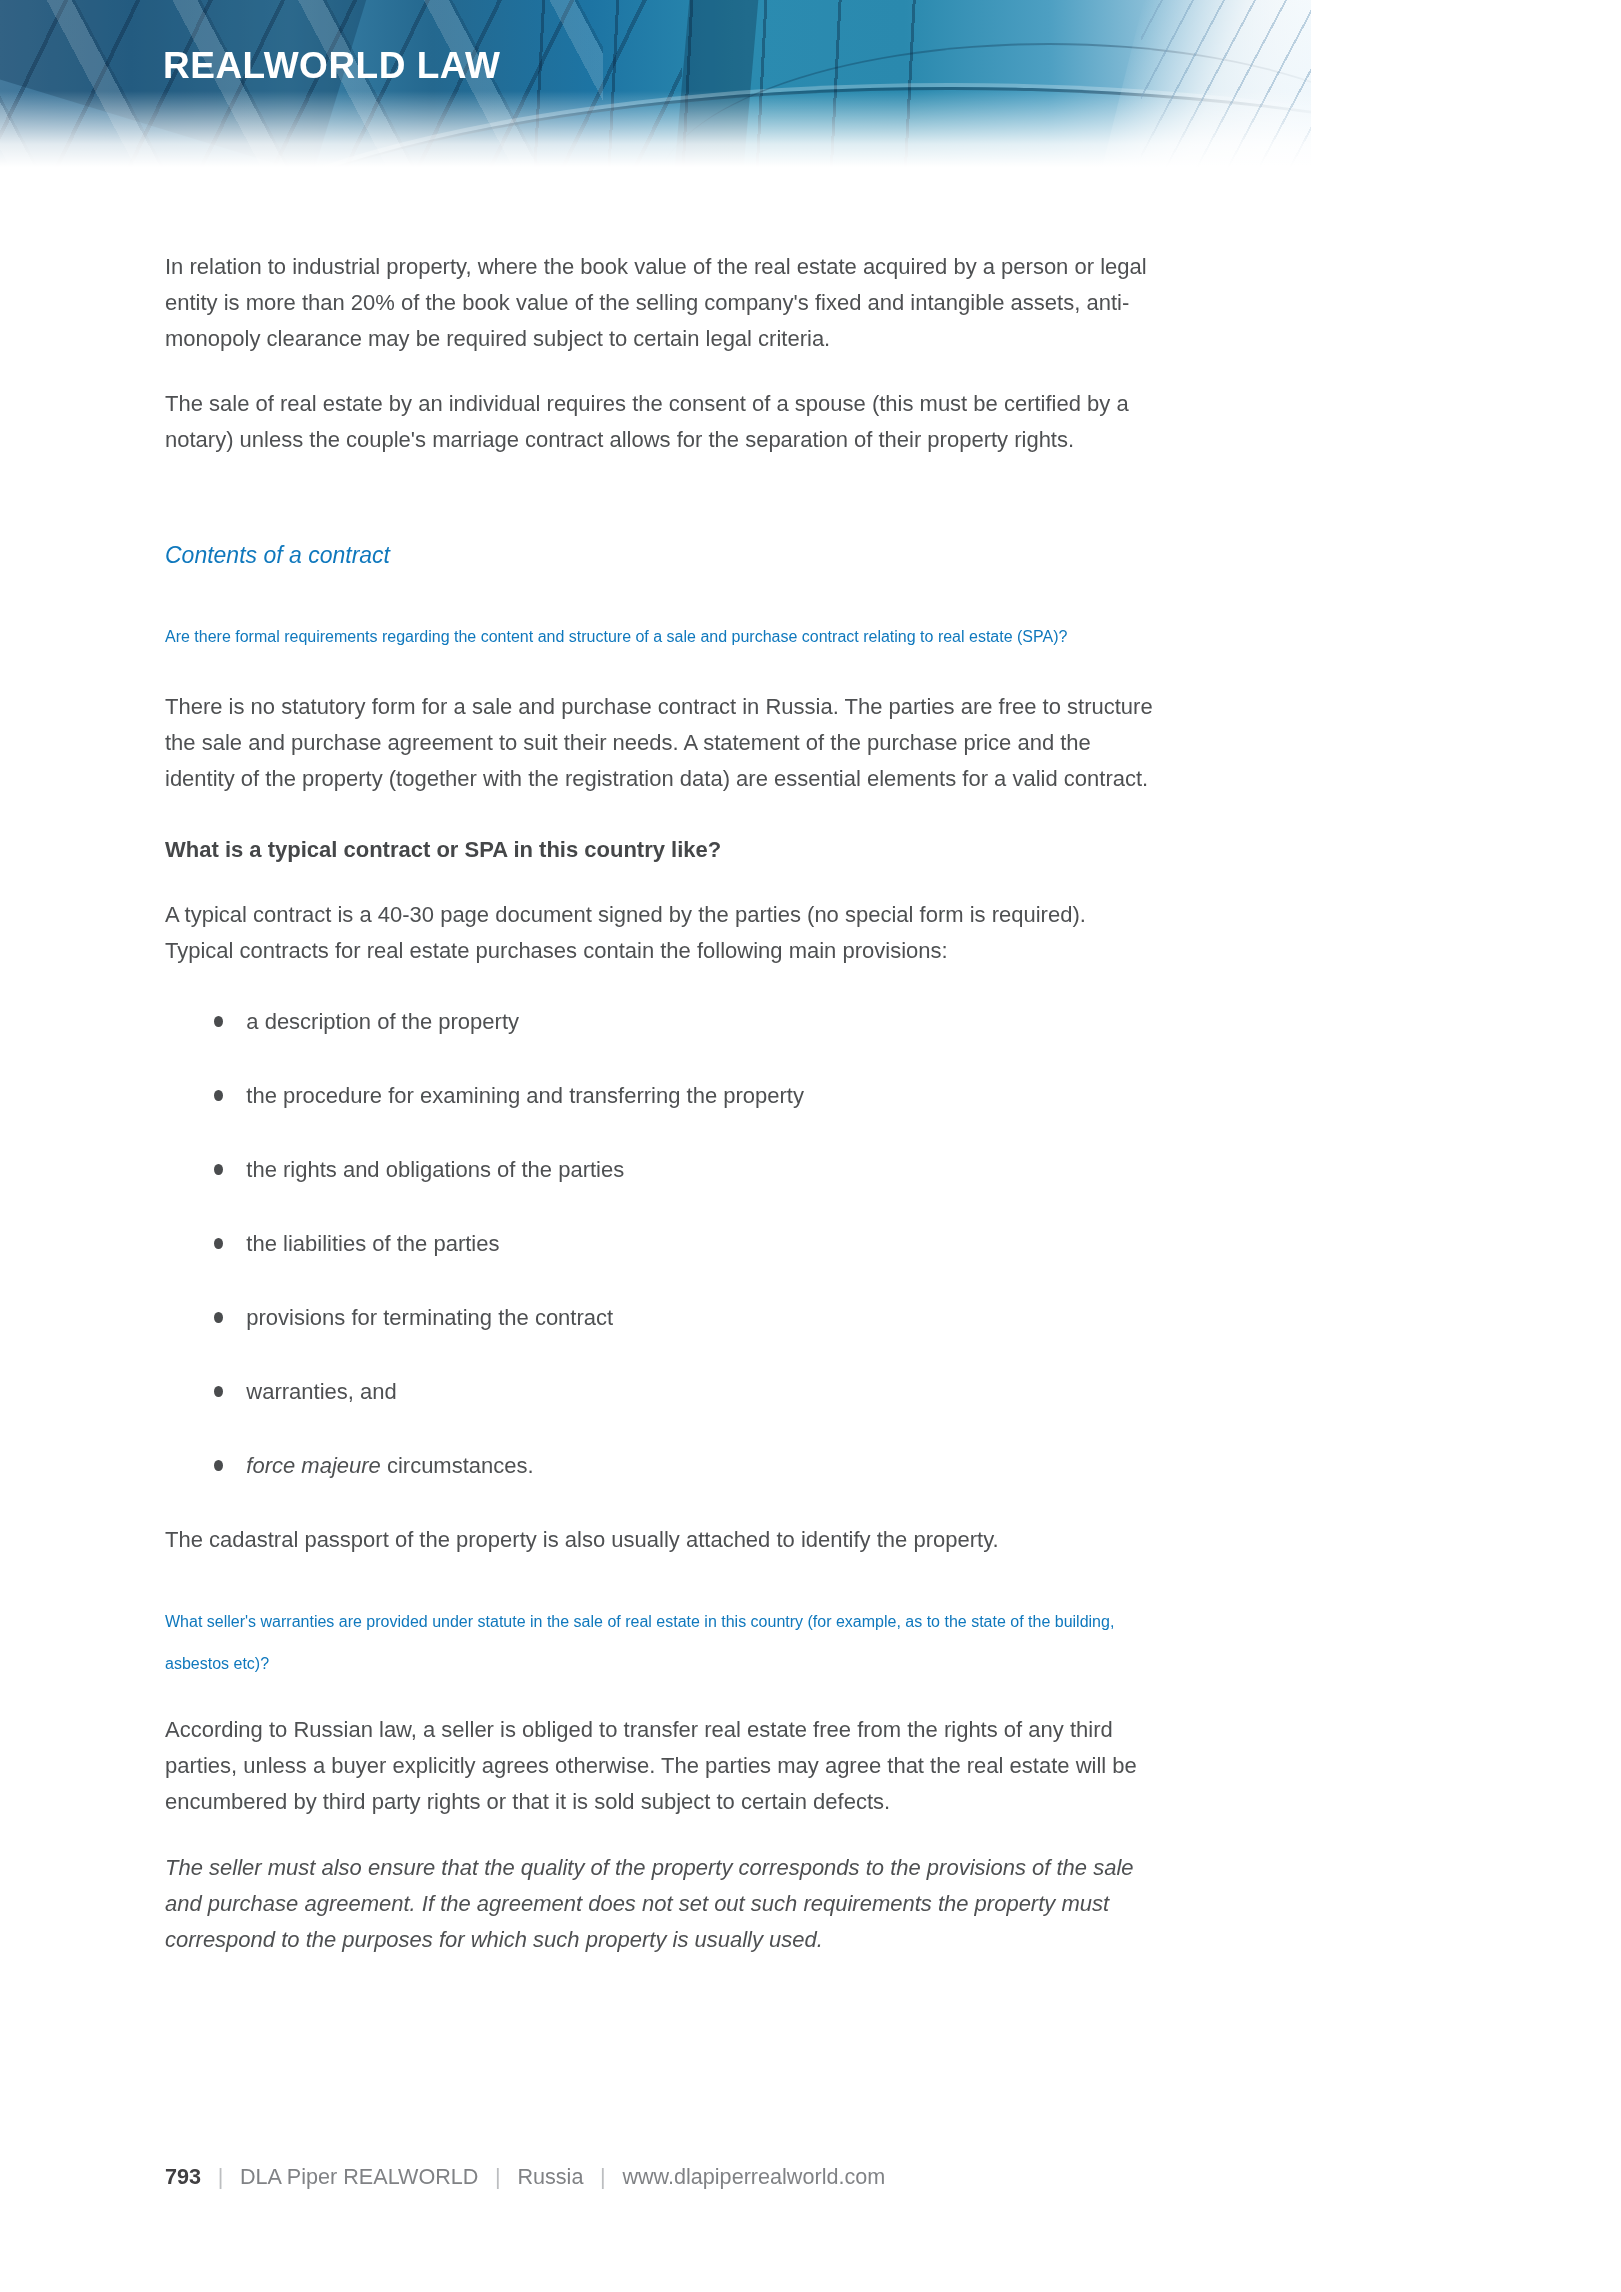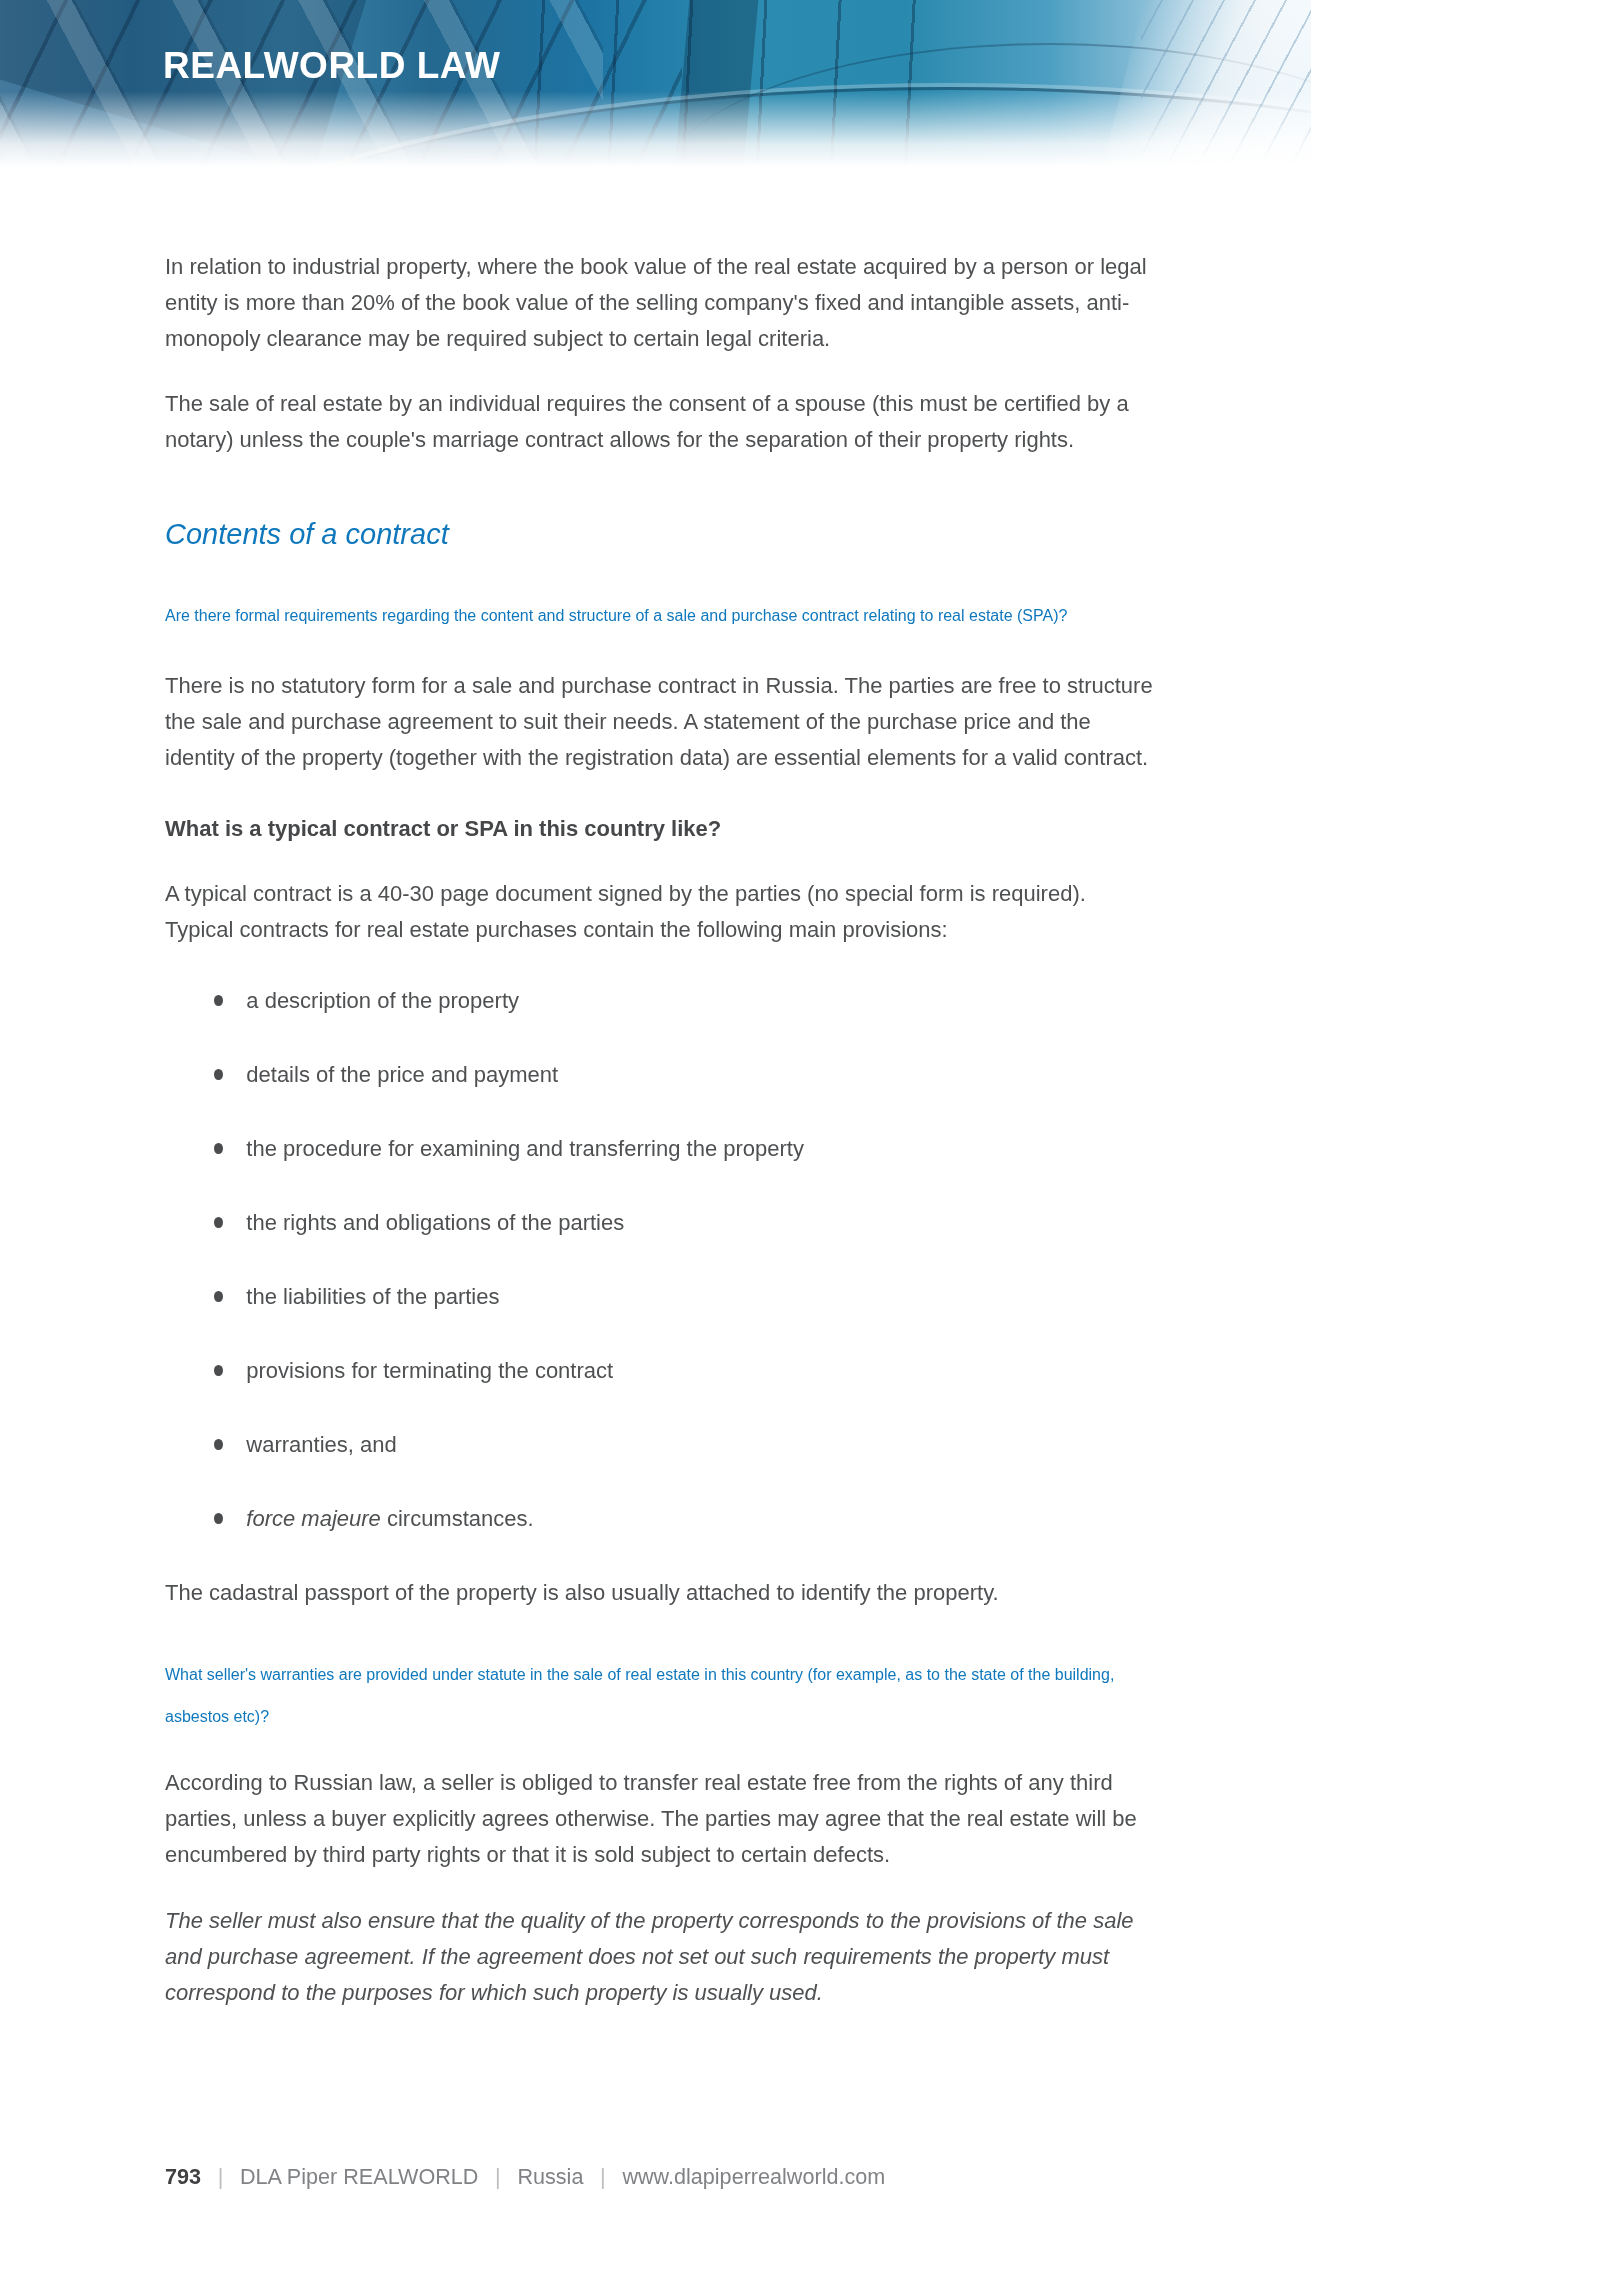--- a/index.html
+++ b/index.html
@@ -93,23 +93,23 @@
     padding: 0 153px 0 165px;
     color: #4e5052;
     font-size: 22px;
     line-height: 36px;
   }
   .body-text { font-weight: normal; }
   #p-industrial { margin-top: 82px; }
   #p-spouse { margin-top: 29px; }
 
   .subheading-italic {
-    margin-top: 57px;
+    margin-top: 78px;
     color: #0f78bd;
-    font-size: 29px;
+    font-size: 23px;
     line-height: 39px;
     font-style: italic;
     font-weight: normal;
   }
   .question-heading {
     color: #0f78bd;
     font-size: 16px;
     line-height: 42px;
     font-weight: normal;
     max-width: 1255px;
@@ -200,24 +200,20 @@
 
     <p class="body-text" id="a-typical-intro">A typical contract is a 40-30 page document signed by the parties (no special form is required). Typical contracts for real estate purchases contain the following main provisions:</p>
 
     <ul class="provision-list">
       <li class="provision">
         <span class="bullet-dot"></span>
         <span class="li-text">a description of the property</span>
       </li>
       <li class="provision">
         <span class="bullet-dot"></span>
-        <span class="li-text">details of the price and payment</span>
-      </li>
-      <li class="provision">
-        <span class="bullet-dot"></span>
         <span class="li-text">the procedure for examining and transferring the property</span>
       </li>
       <li class="provision">
         <span class="bullet-dot"></span>
         <span class="li-text">the rights and obligations of the parties</span>
       </li>
       <li class="provision">
         <span class="bullet-dot"></span>
         <span class="li-text">the liabilities of the parties</span>
       </li>

